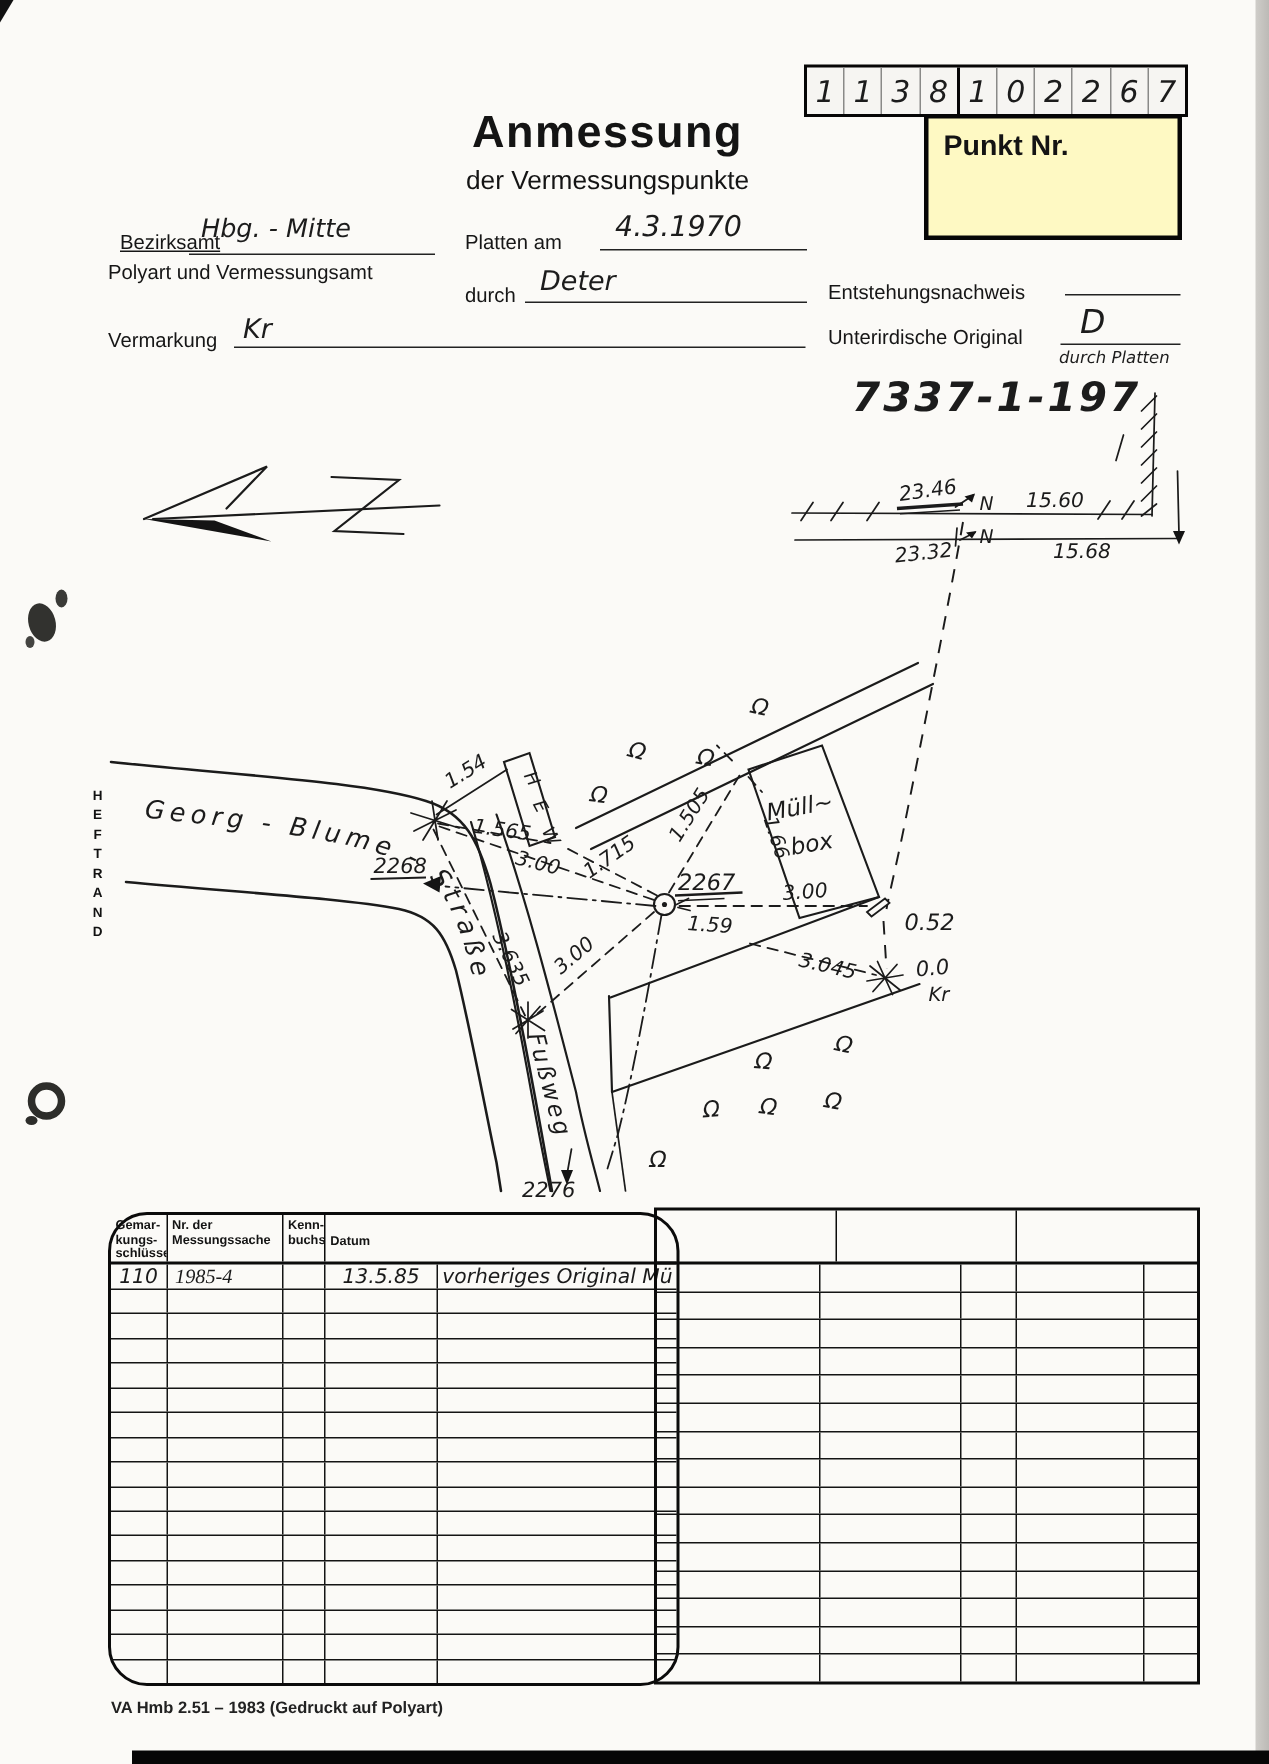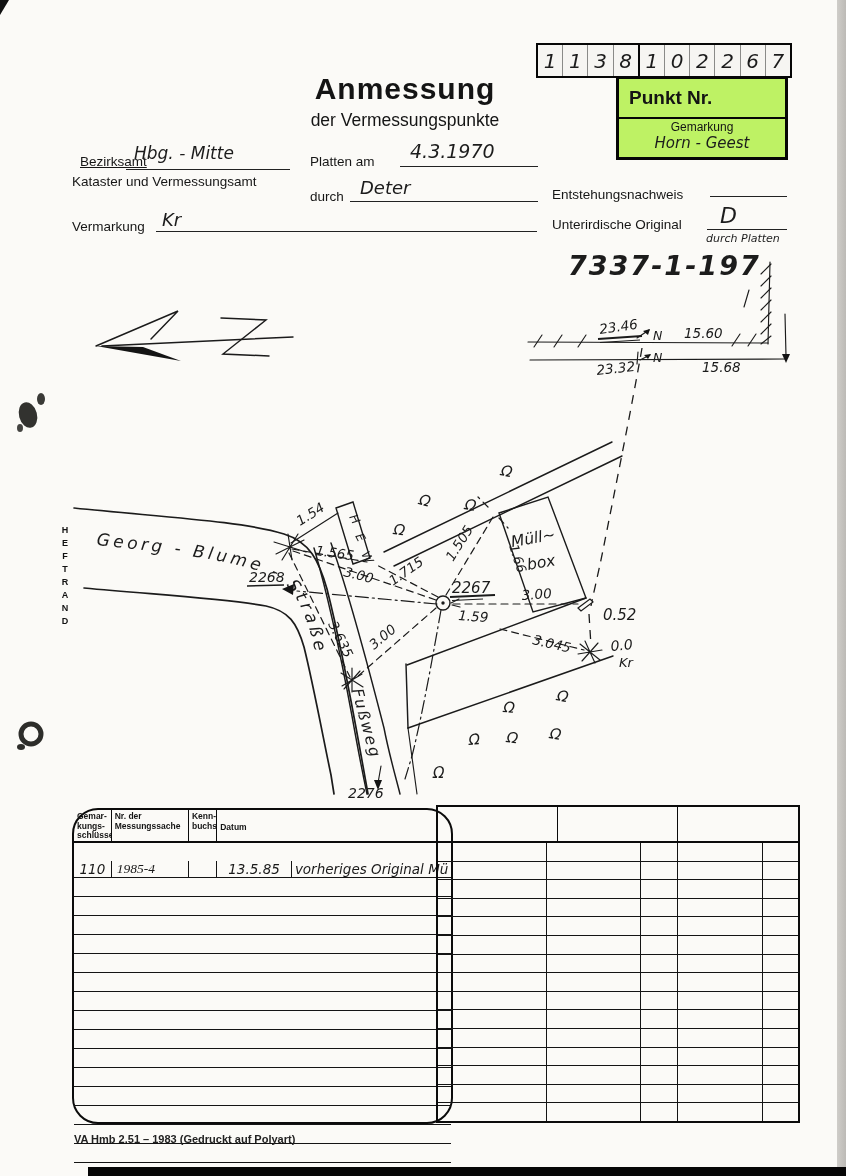--- a/index.html
+++ b/index.html
@@ -9,42 +9,42 @@
   .lbl{font-size:13.5px;color:#161616;}
   .hw{font-family:"DejaVu Sans",sans-serif;font-style:italic;color:#1c1c1c;}
   .rule{border-bottom:1.6px solid #222;height:0;}
   
   #digitbox{left:536px;top:43px;width:252px;height:31px;border:2.6px solid #060606;display:flex;background:#f6f5f2;}
   .dcell{flex:1;border-right:1.4px solid #8a8a88;display:flex;align-items:center;justify-content:center;
          font-size:20px;}
   .dcell.group-end{border-right:2.6px solid #060606;}
   .dcell:last-child{border-right:none;}
   
-  #punktbox{left:616px;top:76px;width:172px;height:84px;border:3px solid #060606;background:#bef264;box-sizing:border-box;}
+  #punktbox{left:616px;top:76px;width:172px;height:84px;border:3px solid #060606;background:#fef9c3;box-sizing:border-box;}
   #punktrow1{height:38px;line-height:38px;padding-left:10px;font-size:19px;font-weight:bold;}
   #punktrow2{border-top:2.6px solid #060606;text-align:center;height:43px;}
   #gemlabel{font-size:12px;margin-top:1px;}
   #gemvalue{font-size:15px;margin-top:0px;}
   
   #title{left:255px;top:72px;width:300px;text-align:center;font-size:30px;font-weight:bold;letter-spacing:1px;}
   #subtitle{left:255px;top:110px;width:300px;text-align:center;font-size:17.5px;}
   
   .dtable{border:2.6px solid #0b0b0b;display:flex;flex-direction:column;box-sizing:border-box;background:transparent;}
   #ltable{left:72px;top:808px;width:381px;height:316px;border-radius:26px;}
   #rtable{left:436px;top:805px;width:364px;height:318px;}
   .thead{display:grid;border-bottom:2.2px solid #0b0b0b;}
   #ltable .thead{grid-template-columns:10% 20.5% 7.5% 19.8% 42.2%;height:31px;}
   #rtable .thead{grid-template-columns:33.3% 33.4% 33.3%;height:34px;}
   .hcell{border-right:1.4px solid #0b0b0b;font-size:8.5px;font-weight:bold;line-height:1.12;
          padding:2px 0 0 3px;white-space:pre-line;overflow:hidden;}
   .hcell:last-child{border-right:none;}
   #ltable .hcell:nth-child(4),#ltable .hcell:nth-child(5){padding-top:13px;}
   .tbody{flex:1;display:flex;flex-direction:column;}
   .trow{flex:1;display:grid;border-bottom:1.2px solid #141414;}
-  #ltable .trow{grid-template-columns:10% 20.5% 7.5% 19.8% 42.2%;margin-top:18px;}
+  #ltable .trow{grid-template-columns:10% 20.5% 7.5% 19.8% 42.2%;}
   #rtable .trow{grid-template-columns:30.3% 26% 10.4% 23.5% 9.8%;}
   .trow:last-child{border-bottom:none;}
   .tcell{border-right:1.2px solid #141414;overflow:hidden;}
   .tcell:last-child{border-right:none;}
   .trow.hwrow .tcell{font-family:"DejaVu Sans",sans-serif;font-style:italic;font-size:13.5px;color:#1a1a1a;
                      white-space:nowrap;line-height:16px;}
   .trow.hwrow .tcell:nth-child(1){text-align:center;}
   .trow.hwrow .tcell:nth-child(2){padding-left:5px;font-family:Liberation Serif, serif;}
   .trow.hwrow .tcell:nth-child(4){text-align:center;}
   .trow.hwrow .tcell:nth-child(5){padding-left:3px;}
@@ -80,33 +80,29 @@
     <div class="dcell hw">1</div>
     <div class="dcell hw">0</div>
     <div class="dcell hw">2</div>
     <div class="dcell hw">2</div>
     <div class="dcell hw">6</div>
     <div class="dcell hw">7</div>
   </div>
 
   <div class="abs" id="punktbox">
     <div id="punktrow1">Punkt Nr.</div>
-    <div id="punktrow2">
-      <div id="gemlabel">Gemarkung</div>
-      <div id="gemvalue" class="hw">Horn - Geest</div>
-    </div>
   </div>
 
   <div class="abs" id="title">Anmessung</div>
   <div class="abs" id="subtitle">der Vermessungspunkte</div>
 
   <div class="abs lbl" style="left:80px;top:154px;text-decoration:underline;">Bezirksamt</div>
   <div class="abs hw" style="left:134px;top:143px;font-size:17px;">Hbg. - Mitte</div>
   <div class="abs rule" style="left:126px;top:169px;width:164px;"></div>
-  <div class="abs lbl" style="left:72px;top:174px;">Kataster und Vermessungsamt</div>
+  <div class="abs lbl" style="left:72px;top:174px;">Polyart und Vermessungsamt</div>
 
   <div class="abs lbl" style="left:310px;top:154px;">Platten am</div>
   <div class="abs hw" style="left:410px;top:140px;font-size:19px;">4.3.1970</div>
   <div class="abs rule" style="left:400px;top:166px;width:138px;"></div>
 
   <div class="abs lbl" style="left:310px;top:189px;">durch</div>
   <div class="abs hw" style="left:360px;top:177px;font-size:18px;">Deter</div>
   <div class="abs rule" style="left:350px;top:201px;width:188px;"></div>
 
   <div class="abs lbl" style="left:552px;top:187px;">Entstehungsnachweis</div>

